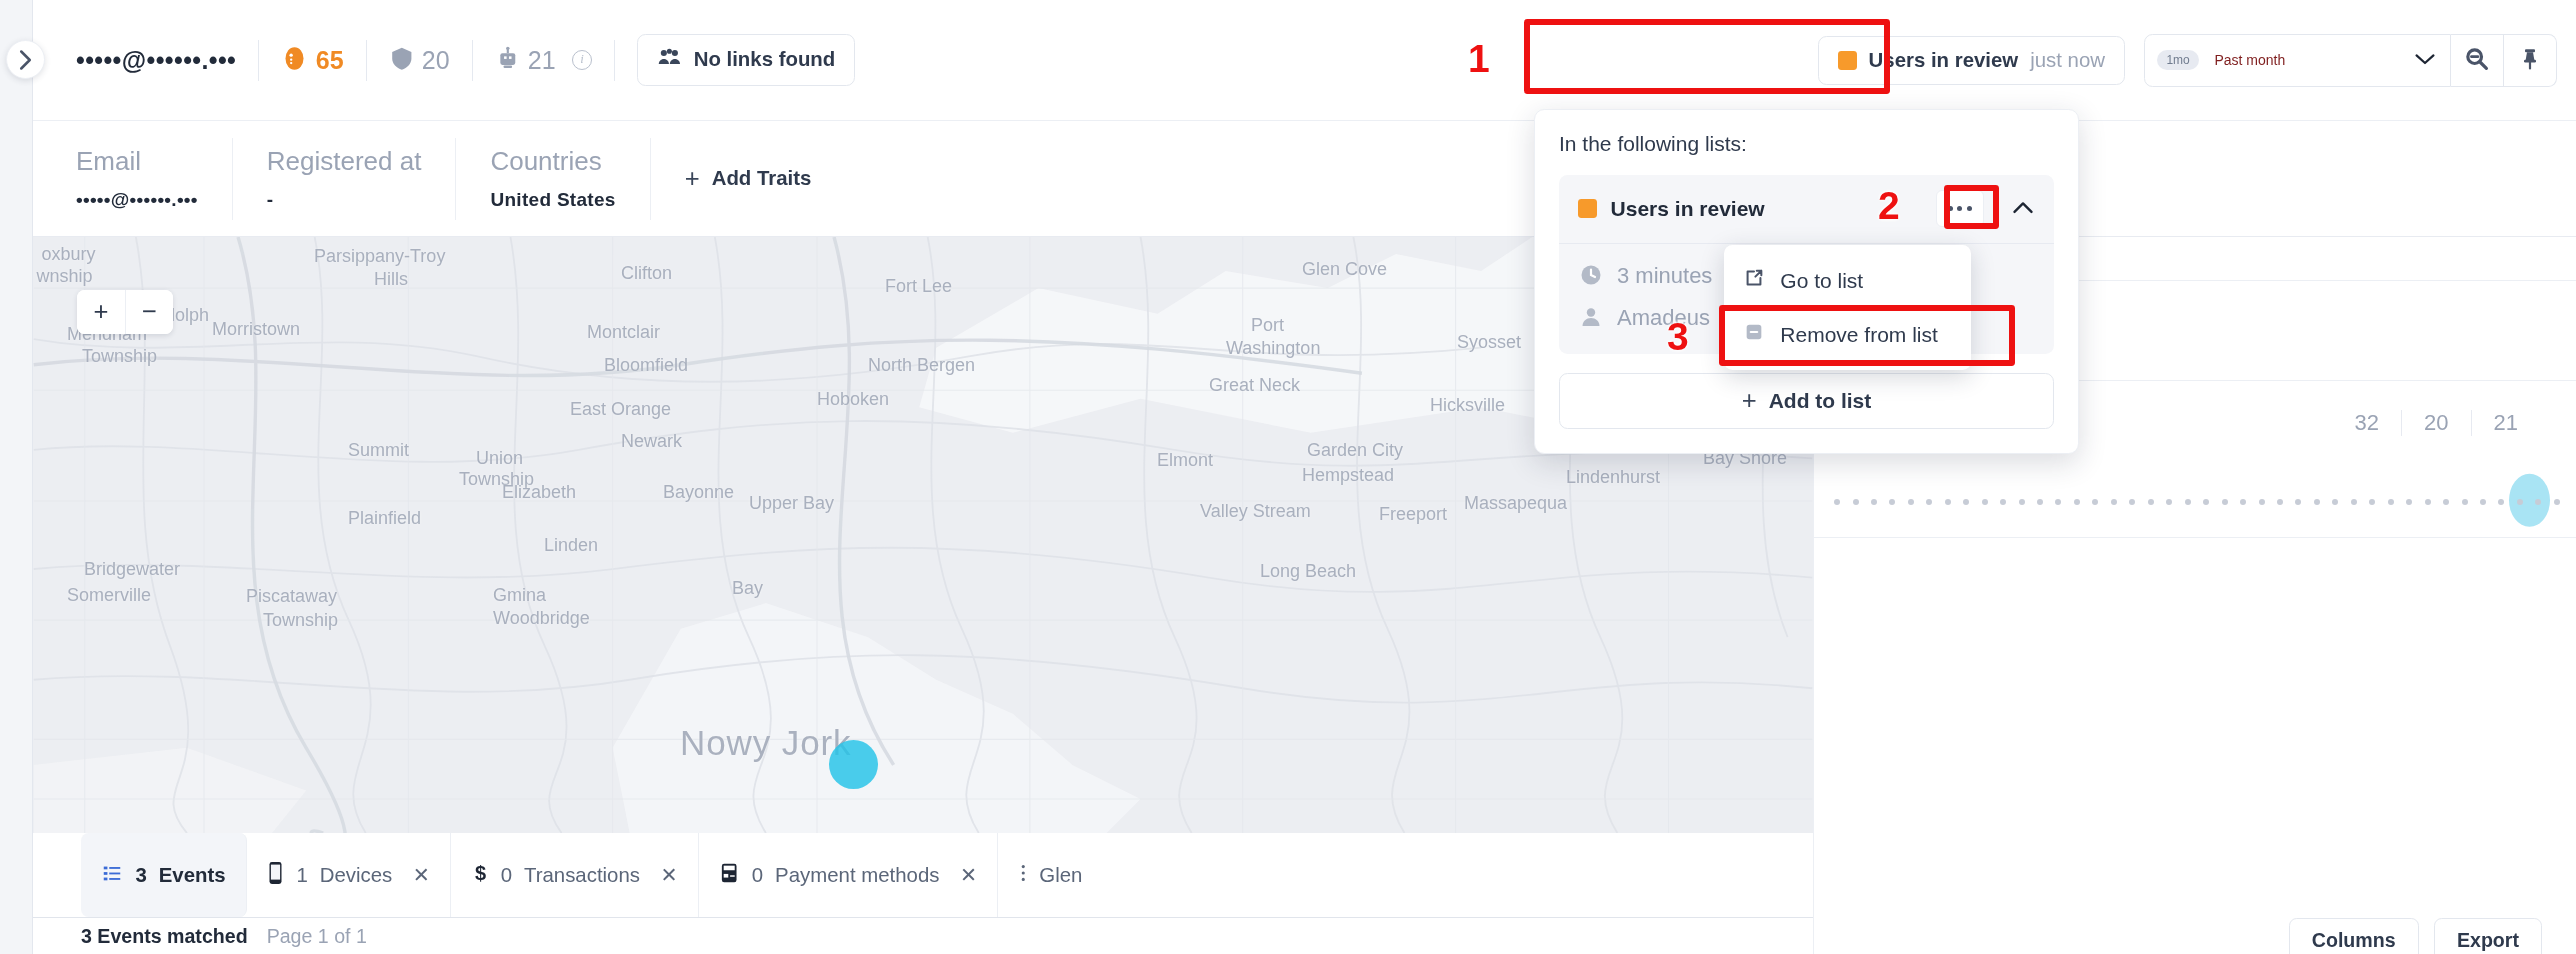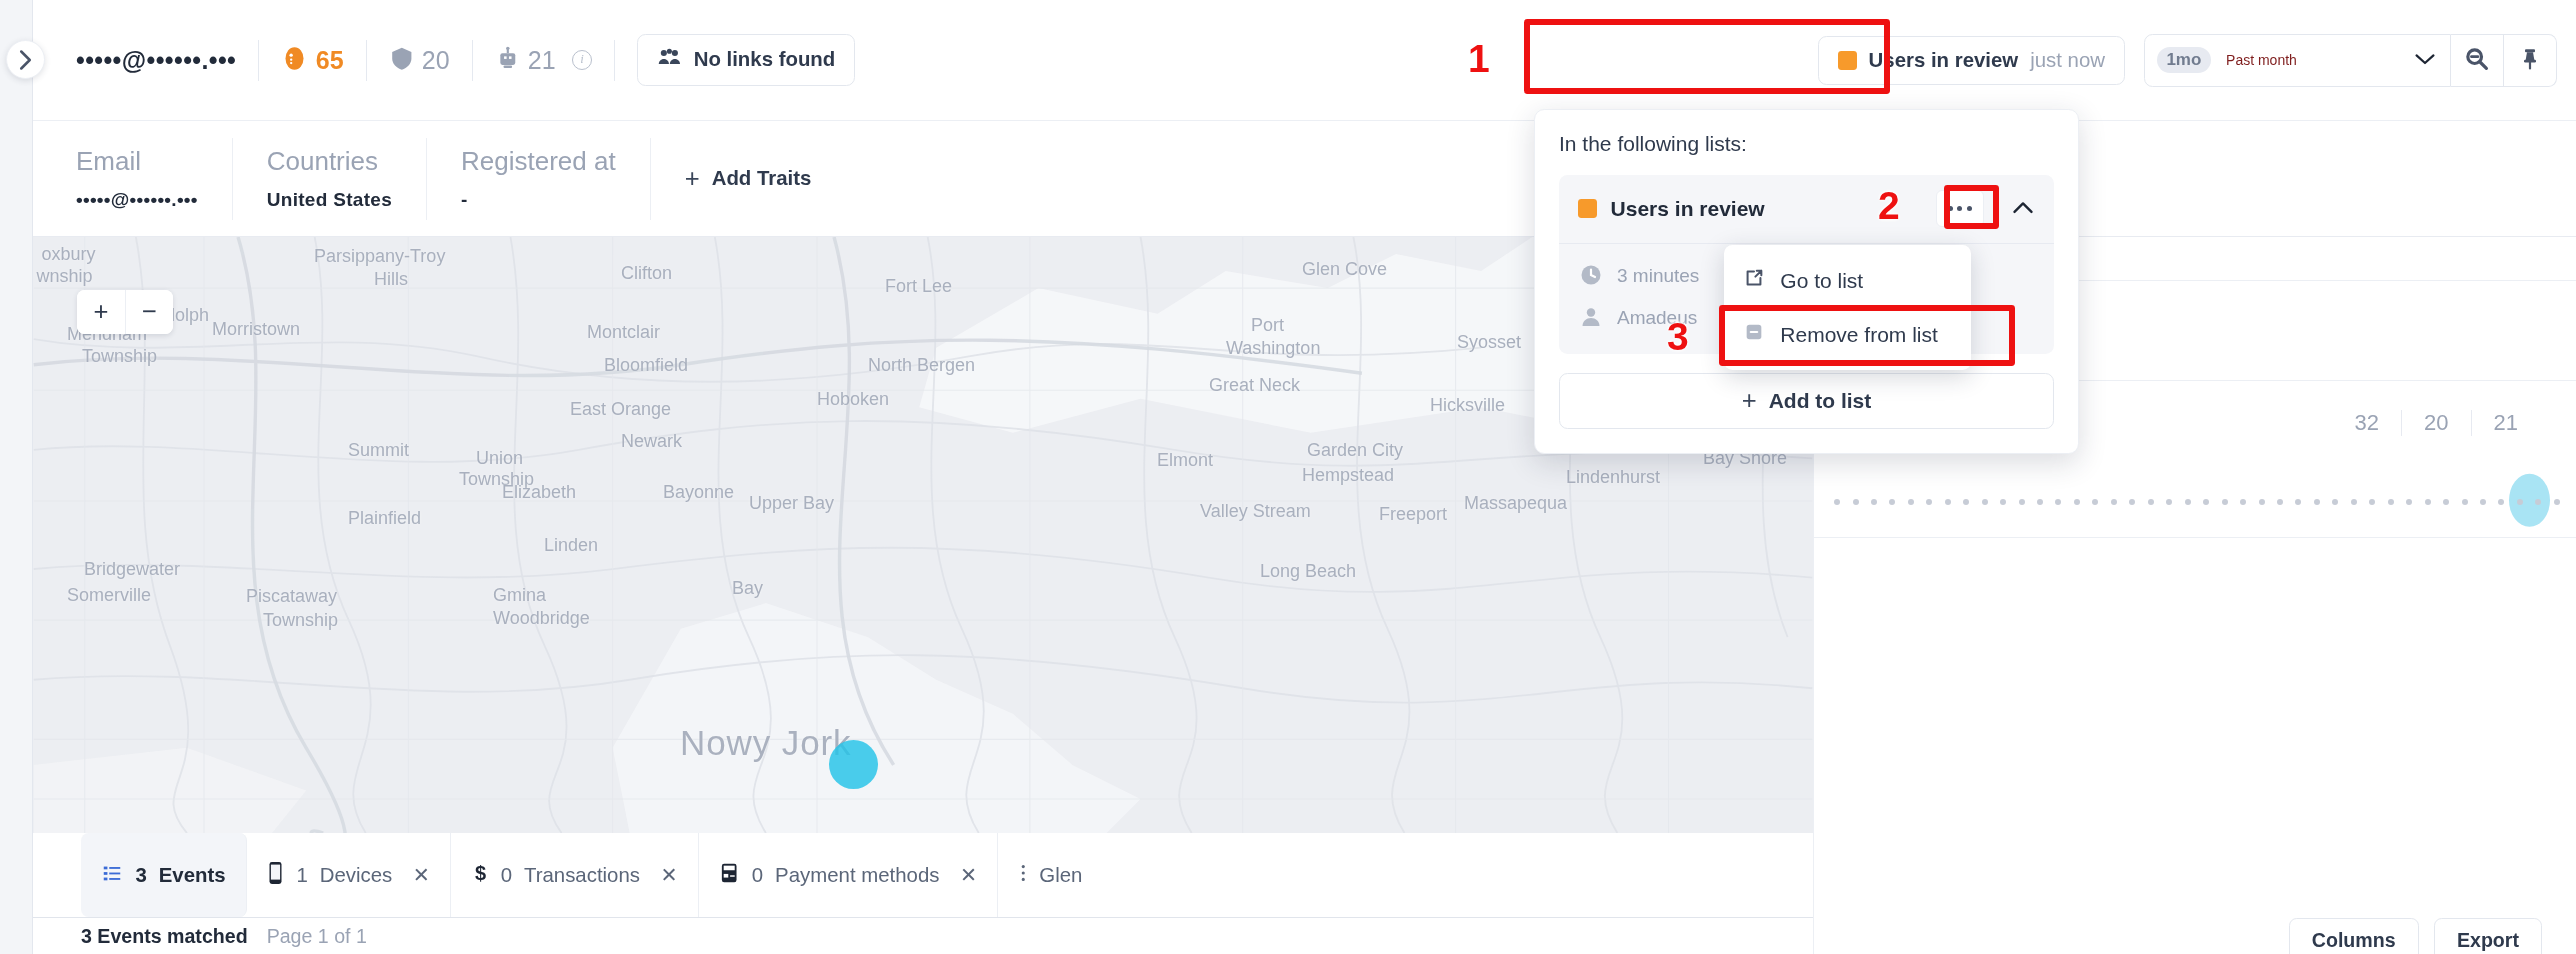--- a/index.html
+++ b/index.html
@@ -72,21 +72,21 @@
   .list-trigger .ago { color: #9aa3b4; font-weight: 400; }
 
   
   .range-select {
     display: inline-flex; align-items: center; gap: 15.3px;
     border: 0.9px solid #e3e7ee; border-radius: 8.5px 0 0 8.5px; background: #fff;
     padding: 9.4px 13.6px 9.4px 12px; margin-left: 19px; cursor: pointer;
     width: 307px; height: 53px;
   }
   .range-chip {
-    background: #e7eaf1; color: #717c8f; font-size: 17px; font-weight: 700;
+    background: #e7eaf1; color: #717c8f; font-size: 12px; font-weight: 400;
     border-radius: 13px; padding: 3.4px 9.4px;
   }
   .range-label { font-size: 14px; font-weight: 400; color: #7f1d1d; }
   .chev-down { margin-left: auto; }
   .icon-btn {
     width: 53px; height: 53px; border: 0.9px solid #e3e7ee; border-left: none;
     background: #fff; display: flex; align-items: center; justify-content: center;
     cursor: pointer;
   }
   .icon-btn.last { border-radius: 0 8.5px 8.5px 0; }
@@ -173,21 +173,21 @@
   .dots-btn {
     margin-left: auto; width: 48px; height: 37px; background: #fff;
     border: 0.9px solid #eceff4; border-radius: 6px; cursor: pointer;
     display: flex; align-items: center; justify-content: center; gap: 4.3px;
   }
   .dots-btn i { width: 5.1px; height: 5.1px; border-radius: 50%; background: #4a5468; display: block; }
   .collapse-caret { margin-left: 13.6px; cursor: pointer; }
   .list-card-body { padding: 19px 20.4px 22px; }
   .meta-row { display: flex; align-items: center; gap: 13.6px; margin-bottom: 15.3px; }
   .meta-row:last-child { margin-bottom: 0; }
-  .meta-row .mtxt { font-size: 19px; color: #9aa3b4; white-space: nowrap; }
+  .meta-row .mtxt { font-size: 22px; color: #9aa3b4; white-space: nowrap; }
   .add-to-list {
     margin-top: 19px; width: 100%; height: 56px; background: #fff;
     border: 0.9px solid #e3e7ee; border-radius: 8.5px; cursor: pointer;
     display: flex; align-items: center; justify-content: center; gap: 12px;
     font-size: 21px; font-weight: 700; color: #2f3a4d;
     font-family: "Liberation Sans", sans-serif;
   }
 
   
   .ctx-menu {
@@ -344,26 +344,26 @@
       </div>
     </div>
   </div>
 
   <div class="traits">
     <div class="trait">
       <span class="trait-label">Email</span>
       <span class="trait-value">•••••@••••••.•••</span>
     </div>
     <div class="trait">
+      <span class="trait-label">Registered at</span>
+      <span class="trait-value">-</span>
+    </div>
+    <div class="trait">
       <span class="trait-label">Countries</span>
       <span class="trait-value">United States</span>
-    </div>
-    <div class="trait">
-      <span class="trait-label">Registered at</span>
-      <span class="trait-value">-</span>
     </div>
     <div class="add-traits">
       <span class="plus-glyph">+</span>
       <span>Add Traits</span>
     </div>
   </div>
 
   <div class="map">
     <svg width="1780" height="596" viewBox="0 0 2089 700">
       <rect width="2089" height="700" fill="#eceef2"></rect>

